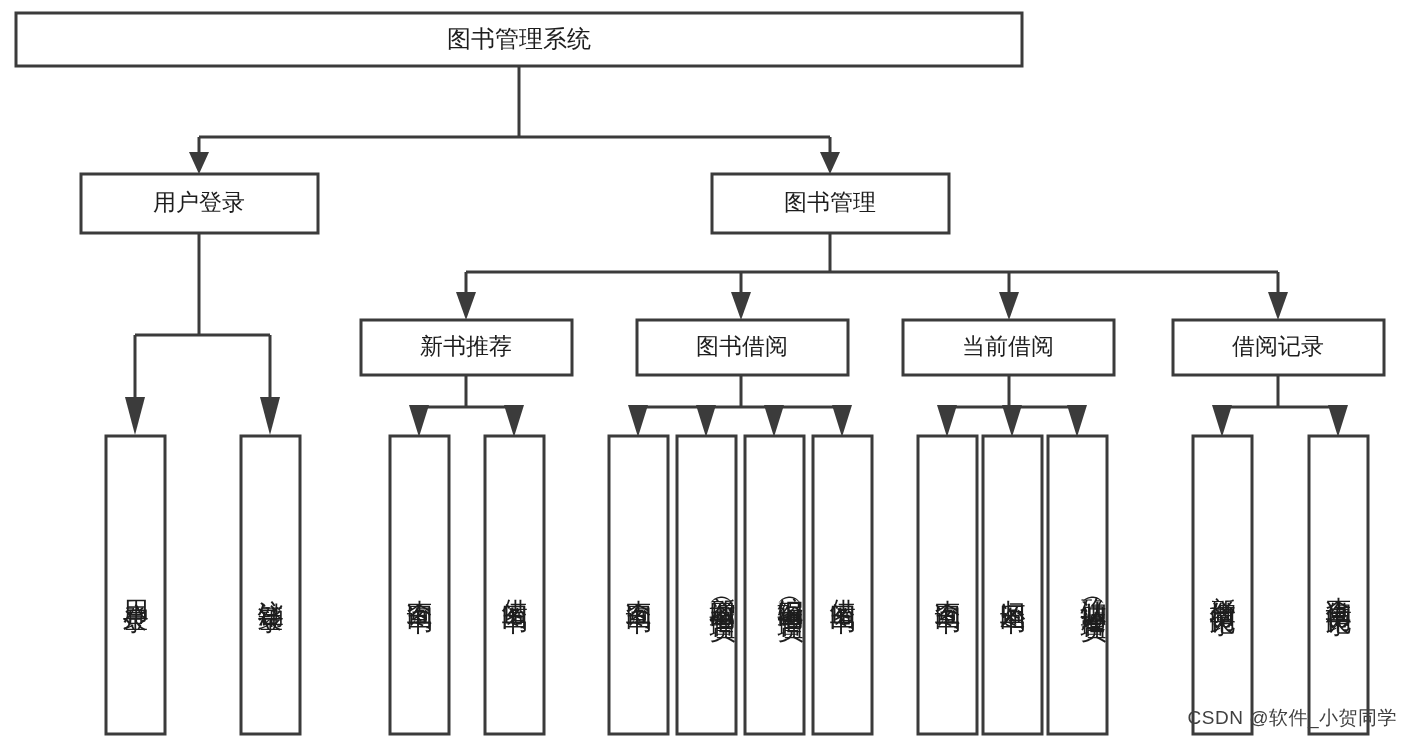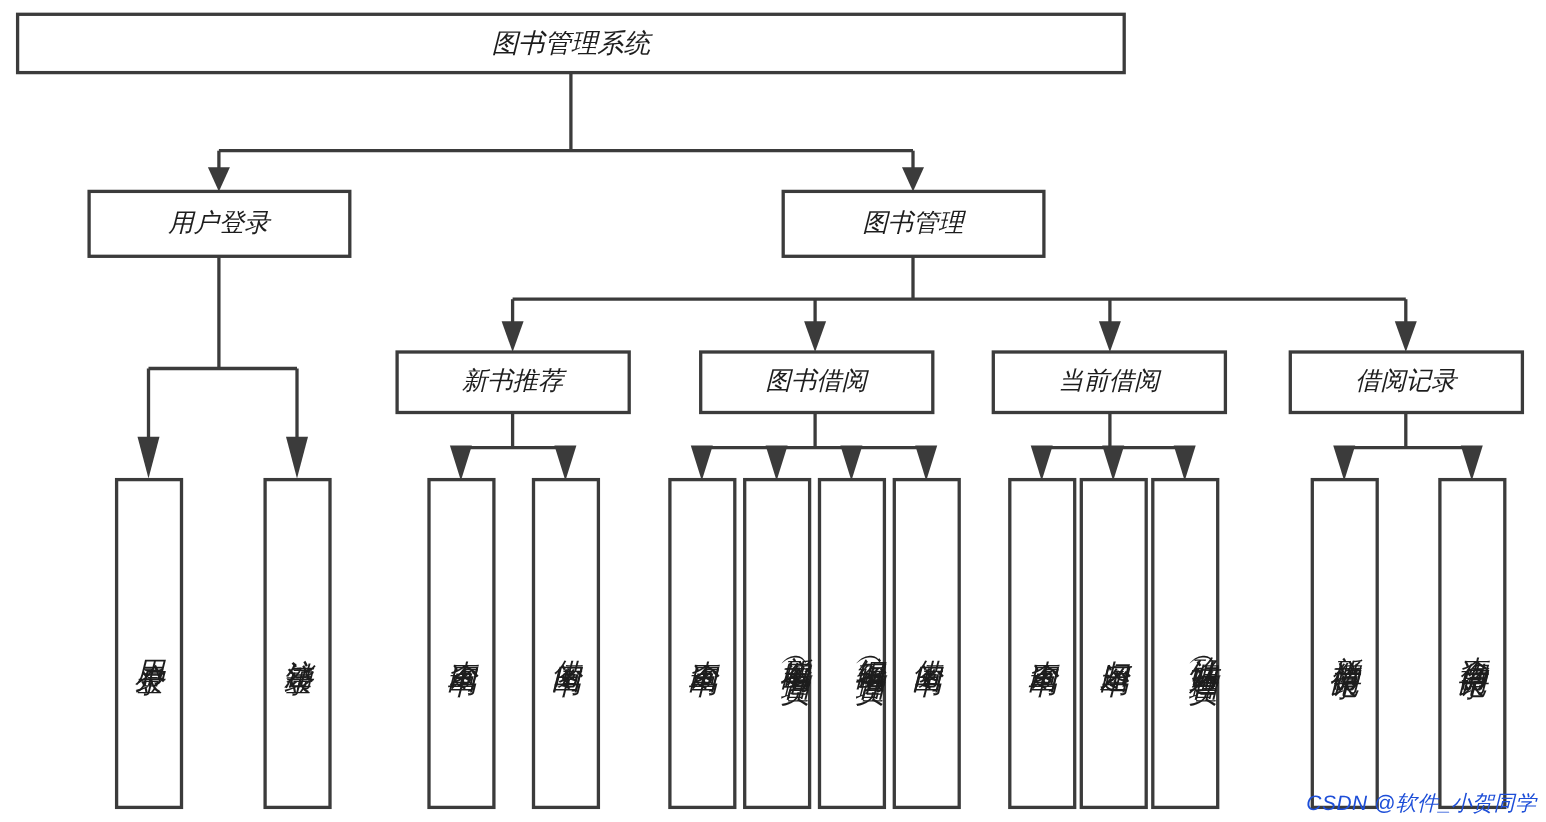--- a/index.html
+++ b/index.html
@@ -1,21 +1,21 @@
 <!DOCTYPE html>
 <html><head>
 <meta charset="utf-8">
 <style>
   html,body{margin:0;padding:0;background:#ffffff;}
   body{
     width:1405px;height:747px;
     font-family:"Liberation Sans","DejaVu Sans",sans-serif;
     overflow:hidden;position:relative;
   }
-  #diagram-root{position:relative;width:1405px;height:747px;font-style:italic;}
+  #diagram-root{position:relative;width:1405px;height:747px;}
   svg#tree{position:absolute;left:0;top:0;width:1405px;height:747px;display:block;}
   .node-box{fill:#ffffff;stroke:#3b3b3b;stroke-width:3;}
   .edge{stroke:#3b3b3b;stroke-width:3;fill:none;}
   .arrow-head{fill:#3b3b3b;stroke:none;}
   .node-label-h{
     font-family:"Liberation Sans","DejaVu Sans",sans-serif;
     font-size:23px;fill:#1d1d1d;text-anchor:middle;dominant-baseline:middle;
   }
   .node-label-root{
     font-family:"Liberation Sans","DejaVu Sans",sans-serif;
@@ -29,24 +29,24 @@
     font-size:26px;
     line-height:1.05;
     color:#1d1d1d;
     letter-spacing:3px;
     white-space:nowrap;
     text-align:center;
     pointer-events:none;
   }
   #watermark{
     position:absolute;
-    right:8px;bottom:4px;
+    right:8px;bottom:16px;
     font-family:"Liberation Sans","DejaVu Sans",sans-serif;
     font-size:19px;
-    color:#1d4ed8;
+    color:#404040;
     white-space:nowrap;
     letter-spacing:0.5px;
   }
 </style>
 </head>
 <body>
 
 <div id="diagram-root">
 
   <svg id="tree" viewBox="0 0 1405 747">

